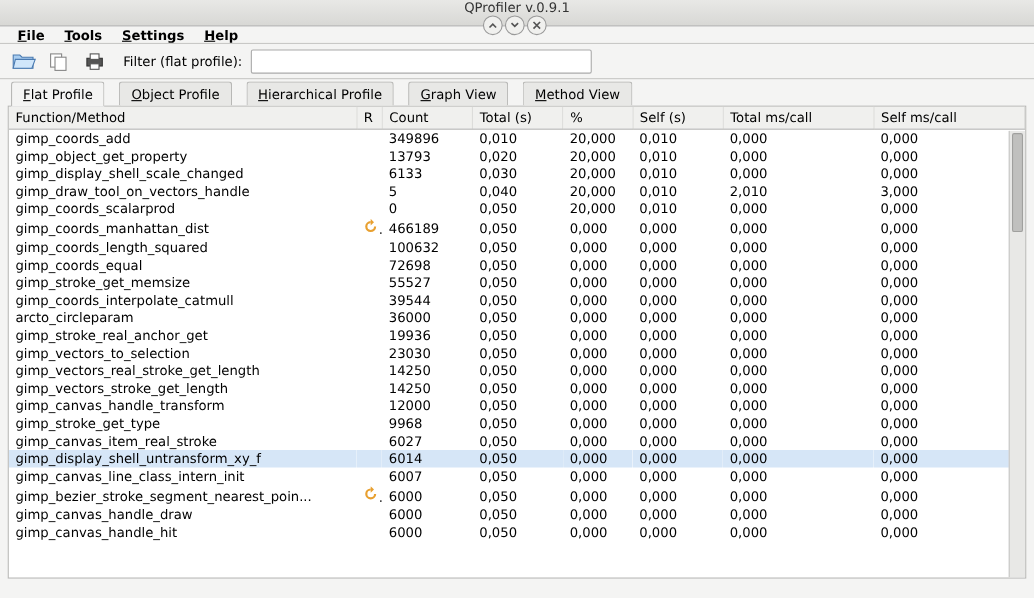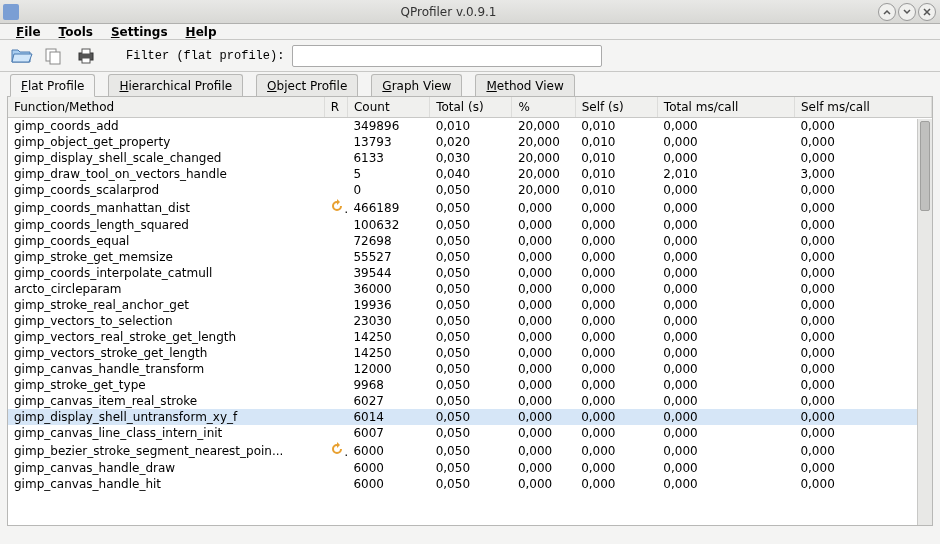--- a/index.html
+++ b/index.html
@@ -1,27 +1,27 @@
 <!DOCTYPE html>
 <html><head>
 <meta charset="utf-8">
 <style>
 * { box-sizing: border-box; margin: 0; padding: 0; }
 body { font-family: "DejaVu Sans", Arial, sans-serif; font-size: 12px; background: #f4f4f3; width: 940px; height: 544px; overflow: hidden; }
-.titlebar { height: 24px; background: linear-gradient(#e8e8e6, #d8d8d5); display: flex; align-items: center; border-bottom: 1px solid #b0b0ae; }
+.titlebar { height: 24px; background: linear-gradient(#e8e8e6, #d8d8d5); display: flex; align-items: center; border-bottom: 1px solid #b0b0ae; flex-direction: column; }
 .titlebar-icon { width: 16px; height: 16px; margin-left: 3px; background: #7a9ed4; border-radius: 2px; }
 .titlebar-title { flex: 1; text-align: center; font-size: 12px; color: #333; }
 .win-btns { display: flex; gap: 2px; margin-right: 4px; }
 .win-btn { width: 18px; height: 18px; border: 1px solid #999; border-radius: 9px; background: #f0f0ee; display: flex; align-items: center; justify-content: center; font-size: 10px; color: #555; cursor: pointer; }
 .menubar { height: 16px; display: flex; align-items: center; padding: 0 8px; gap: 2px; border-bottom: 1px solid #c8c8c6; font-weight: bold; }
 .menu-item { padding: 3px 8px; cursor: pointer; }
 .menu-item u { text-decoration: underline; }
 .toolbar { height: 32px; display: flex; align-items: center; padding: 0 10px; gap: 8px; border-bottom: 1px solid #c8c8c6; }
 .tool-icon { width: 24px; height: 22px; display: flex; align-items: center; justify-content: center; cursor: pointer; }
-.filter-label { margin-left: 20px; font-family: Liberation Mono, monospace; }
+.filter-label { margin-left: 6px; }
 .filter-input { width: 310px; height: 22px; border: 1px solid #aaa; background: #fff; border-radius: 2px; padding: 0 4px; }
 .tabs { height: 24px; display: flex; align-items: flex-end; padding: 0 10px; gap: 13px; }
 .tab { padding: 4px 10px 3px; background: #e8e8e6; border: 1px solid #b8b8b6; border-bottom: none; border-radius: 3px 3px 0 0; cursor: pointer; }
 .tab.active { background: #f4f4f3; border-bottom: 1px solid #f4f4f3; position: relative; top: 1px; }
 .tab u { text-decoration: underline; }
 .content { border: 1px solid #b8b8b6; margin: 0 7px 10px; height: calc(544px - 24px - 24px - 32px - 24px - 10px); display: flex; flex-direction: column; background: #fff; }
 .table-wrap { flex: 1; overflow: hidden; position: relative; }
 table { width: 100%; border-collapse: collapse; table-layout: fixed; }
 thead th { text-align: left; font-weight: normal; padding: 3px 6px; background: #f0f0ee; border-bottom: 1px solid #c8c8c6; border-right: 1px solid #dcdcda; font-size: 12px; height: 20px; }
 tbody td { padding: 1px 6px; font-size: 12px; white-space: nowrap; overflow: hidden; text-overflow: ellipsis; }
@@ -90,22 +90,22 @@
         <rect x="6" y="2" width="8" height="5" fill="#fff" stroke="#555"></rect>
         <rect x="6" y="11" width="8" height="5" fill="#fff" stroke="#555"></rect>
       </svg>
   </div>
   <span class="filter-label">Filter (flat profile):</span>
   <input class="filter-input" value="" style="">
 </div>
 
 <div class="tabs">
   <div class="tab active"><u>F</u><span>lat Profile</span></div>
+  <div class="tab"><u>O</u><span>bject Profile</span></div>
   <div class="tab"><u>H</u><span>ierarchical Profile</span></div>
-  <div class="tab"><u>O</u><span>bject Profile</span></div>
   <div class="tab"><u>G</u><span>raph View</span></div>
   <div class="tab"><u>M</u><span>ethod View</span></div>
 </div>
 
 <div class="content">
   <div class="table-wrap">
     <table>
       <colgroup>
         <col class="col-func">
           <col class="col-r">

